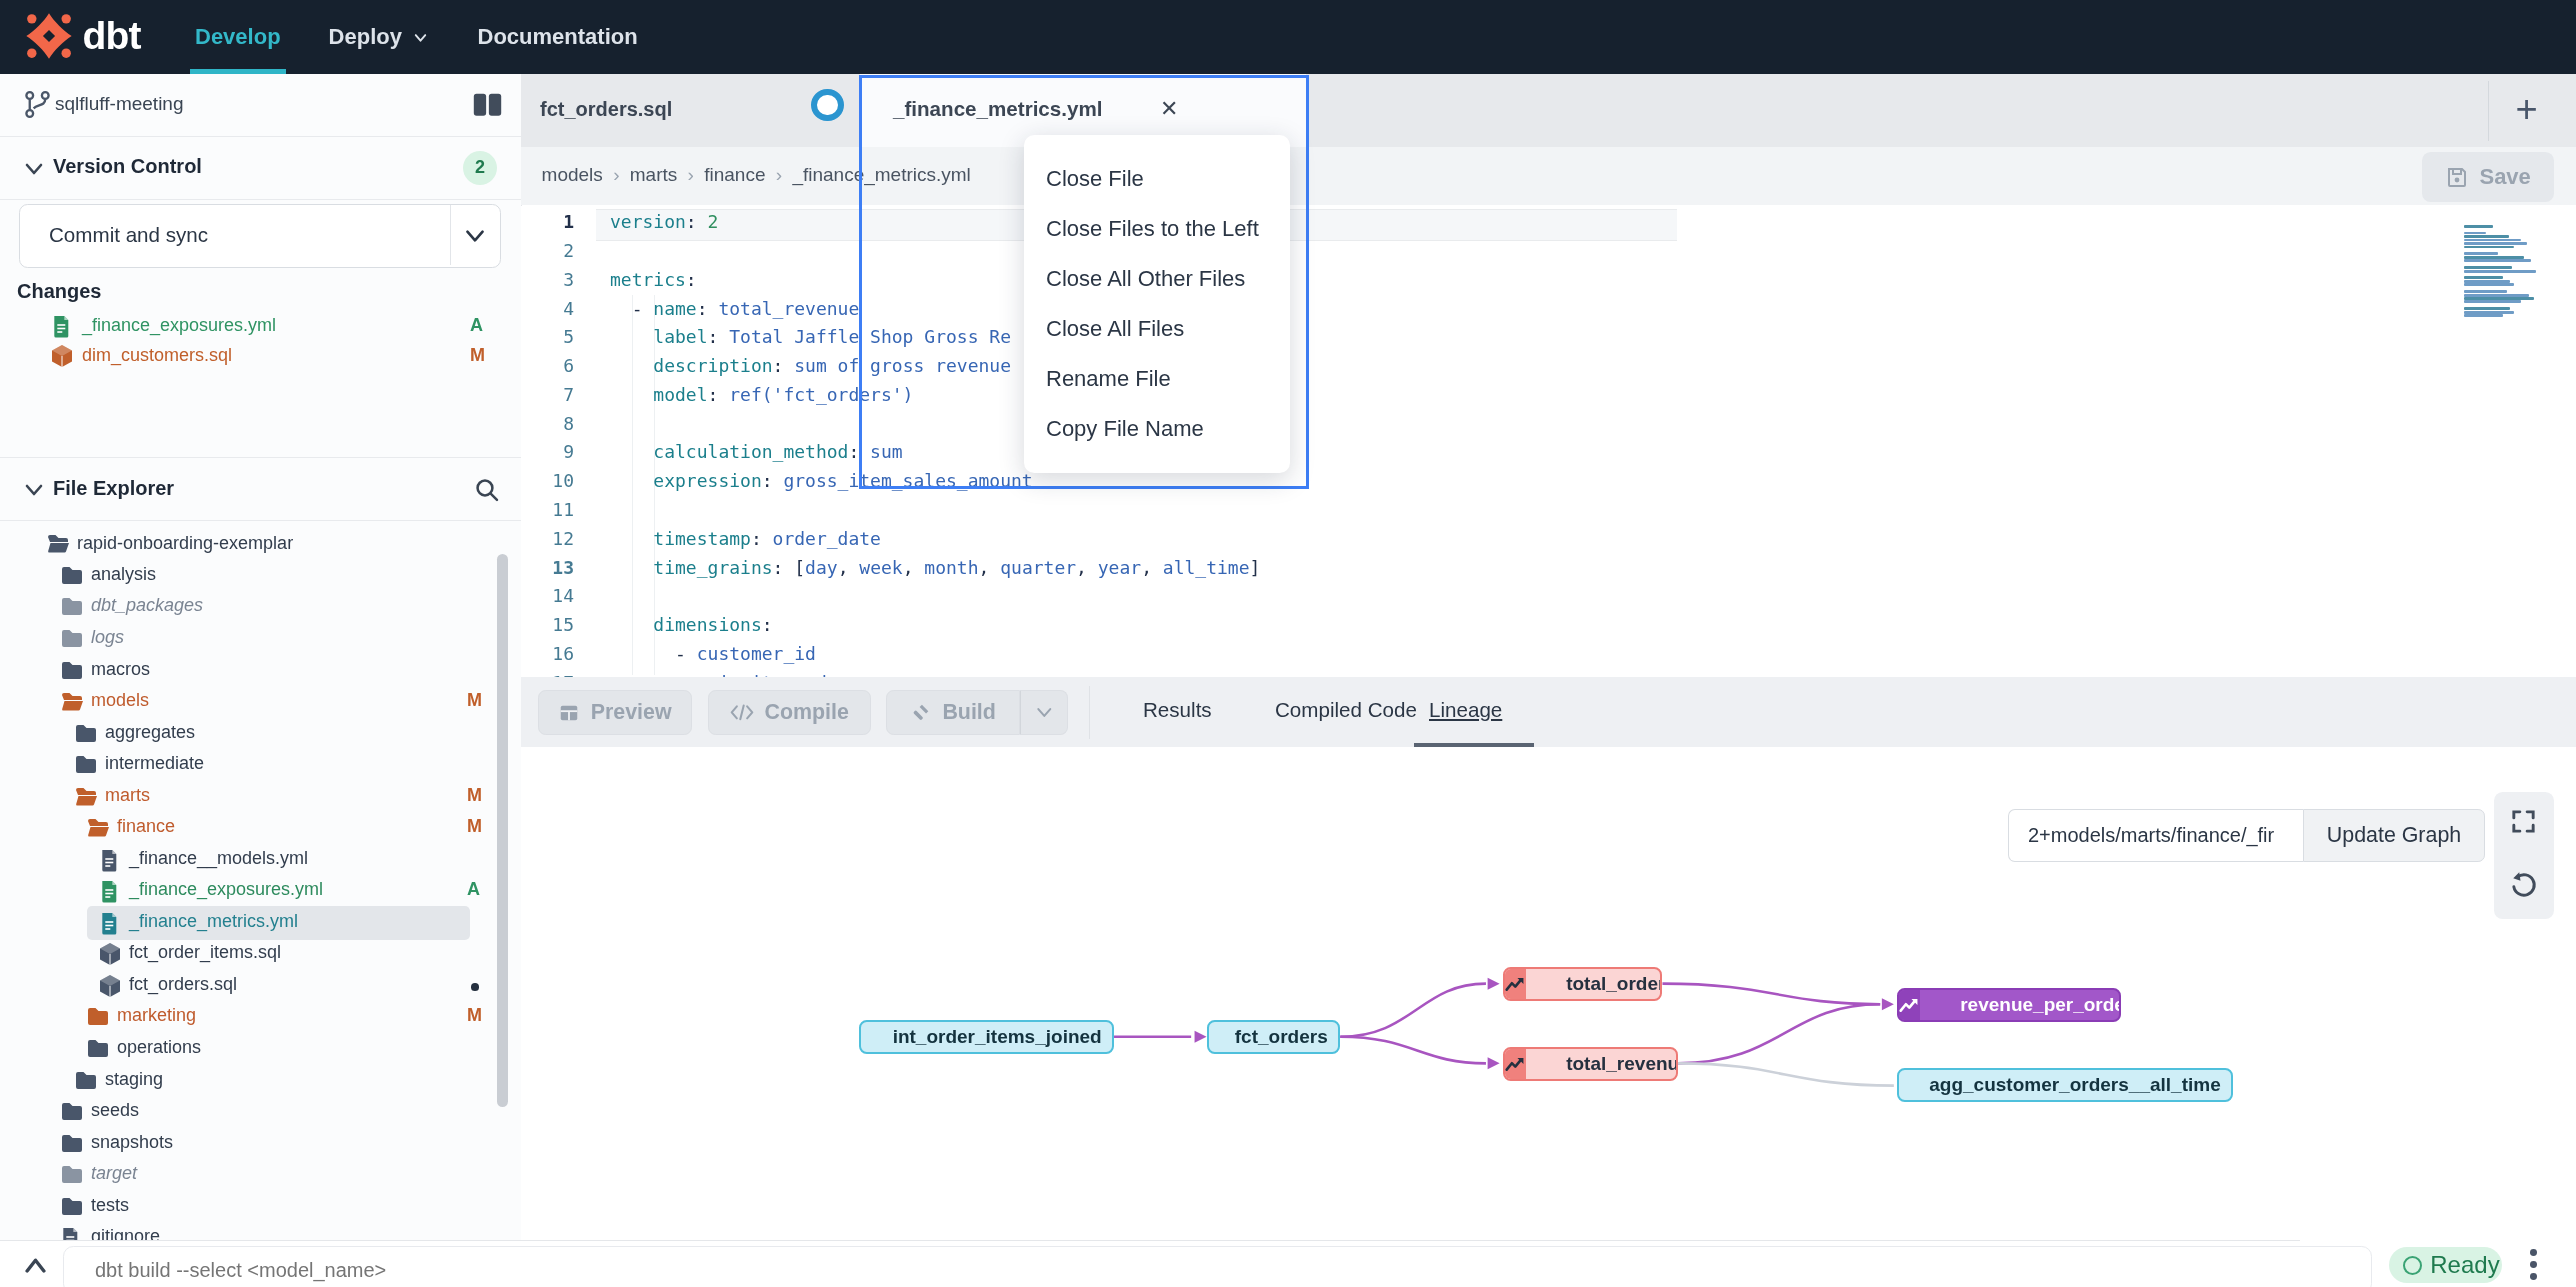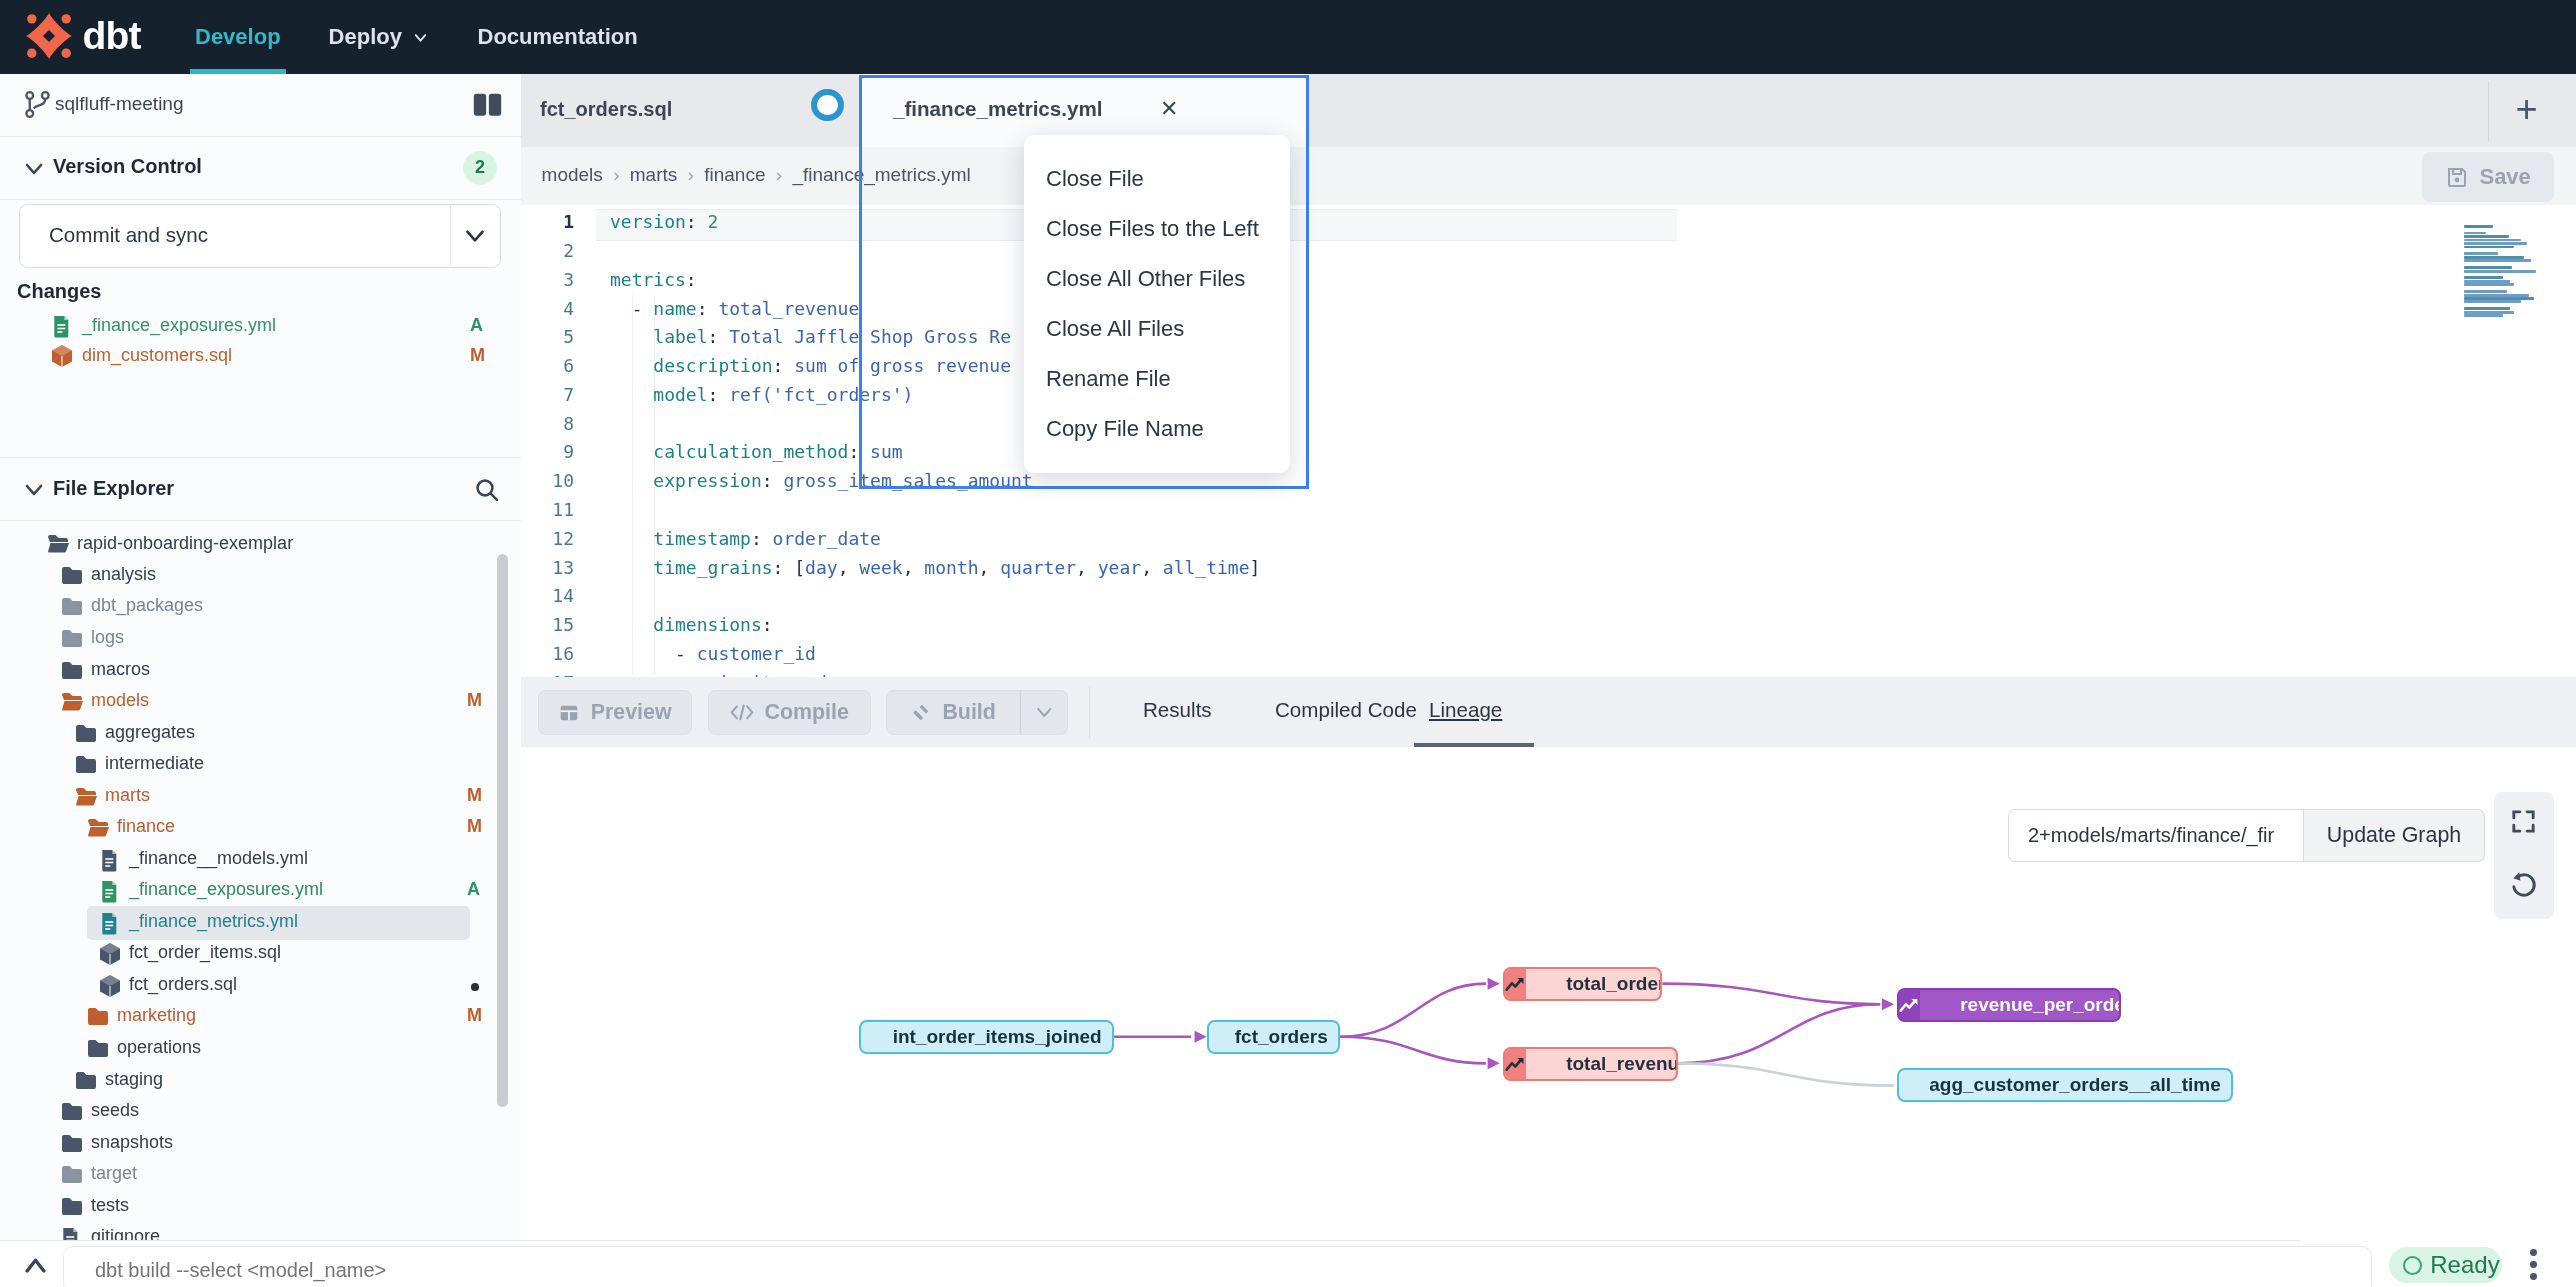--- a/index.html
+++ b/index.html
@@ -36,21 +36,21 @@
   .change-row{position:absolute;left:0;width:521px;height:31px;}
   .change-name{position:absolute;left:82px;top:4.3px;font-size:18px;}
   .change-status{position:absolute;left:470px;top:4.3px;font-size:18px;font-weight:700;}
   .green{color:#2f9363;} .orange{color:#c05f2b;}
   #fe-row{position:absolute;left:0;top:383px;width:521px;height:63px;}
   #file-tree{position:absolute;left:0;top:452px;width:521px;height:761px;}
   .tree-row{position:absolute;left:0;width:521px;height:31px;}
   .tree-sel{position:absolute;left:82px;top:-1.7px;width:399px;height:34px;background:#e3e6ea;border-radius:5.1px;}
   .tree-label{position:absolute;top:3.4px;font-size:18px;color:#323d4d;white-space:nowrap;}
   .tree-label.orange{color:#bf5b2d;} .tree-label.green{color:#2e8b5e;}
-  .tree-label.teal{color:#23808f;} .tree-label.muted{color:#7a8492;}
+  .tree-label.teal{color:#23808f;} .tree-label.muted{color:#7a8492;font-style:italic;}
   .tree-badge{position:absolute;left:467px;top:3.4px;font-size:18px;font-weight:700;}
   .tree-dot{position:absolute;left:471px;top:12px;width:7.7px;height:7.7px;border-radius:50%;background:#25303f;}
   #side-scrollbar{position:absolute;left:497px;top:480px;width:11px;height:553px;background:#c9cdd3;border-radius:6px;}
 
   
   #tabstrip{left:521px;top:74px;width:2055px;height:74px;background:#e7e9ec;}
   #tab-0{position:absolute;left:0;top:0;width:339px;height:74px;}
   .tab-label{font-size:20px;font-weight:600;color:#3c4654;}
   #tab-0 .tab-label{position:absolute;left:19px;top:24px;}
   .dirty-dot{position:absolute;left:290px;top:14.6px;width:20.6px;height:20.6px;border-radius:50%;border:6.9px solid #2b95d0;background:#fff;box-sizing:content-box;}
@@ -493,21 +493,21 @@
         <div class="gutter-num" style="top: 207px;">8</div>
         <div class="code-line" style="top: 207px;"></div>
         <div class="gutter-num" style="top: 235px;">9</div>
         <div class="code-line" style="top: 235px;"><span class="tk-pun">    </span><span class="tk-key">calculation_method</span><span class="tk-pun">:</span><span class="tk-val"> sum</span></div>
         <div class="gutter-num" style="top: 264px;">10</div>
         <div class="code-line" style="top: 264px;"><span class="tk-pun">    </span><span class="tk-key">expression</span><span class="tk-pun">:</span><span class="tk-val"> gross_item_sales_amount</span></div>
         <div class="gutter-num" style="top: 293px;">11</div>
         <div class="code-line" style="top: 293px;"></div>
         <div class="gutter-num" style="top: 322px;">12</div>
         <div class="code-line" style="top: 322px;"><span class="tk-pun">    </span><span class="tk-key">timestamp</span><span class="tk-pun">:</span><span class="tk-val"> order_date</span></div>
-        <div class="gutter-num" style="top: 351px;">13</div>
+        <div class="gutter-num" style="top: 351px; font-weight: bold;">13</div>
         <div class="code-line" style="top: 351px;"><span class="tk-pun">    </span><span class="tk-key">time_grains</span><span class="tk-pun">:</span><span class="tk-pun"> [</span><span class="tk-val">day</span><span class="tk-pun">, </span><span class="tk-val">week</span><span class="tk-pun">, </span><span class="tk-val">month</span><span class="tk-pun">, </span><span class="tk-val">quarter</span><span class="tk-pun">, </span><span class="tk-val">year</span><span class="tk-pun">, </span><span class="tk-val">all_time</span><span class="tk-pun">]</span></div>
         <div class="gutter-num" style="top: 379px;">14</div>
         <div class="code-line" style="top: 379px;"></div>
         <div class="gutter-num" style="top: 408px;">15</div>
         <div class="code-line" style="top: 408px;"><span class="tk-pun">    </span><span class="tk-key">dimensions</span><span class="tk-pun">:</span></div>
         <div class="gutter-num" style="top: 437px;">16</div>
         <div class="code-line" style="top: 437px;"><span class="tk-pun">      - </span><span class="tk-val">customer_id</span></div>
         <div class="gutter-num" style="top: 466px;">17</div>
         <div class="code-line" style="top: 466px;"><span class="tk-pun">      - </span><span class="tk-val">priority_code</span></div>
       </div>

